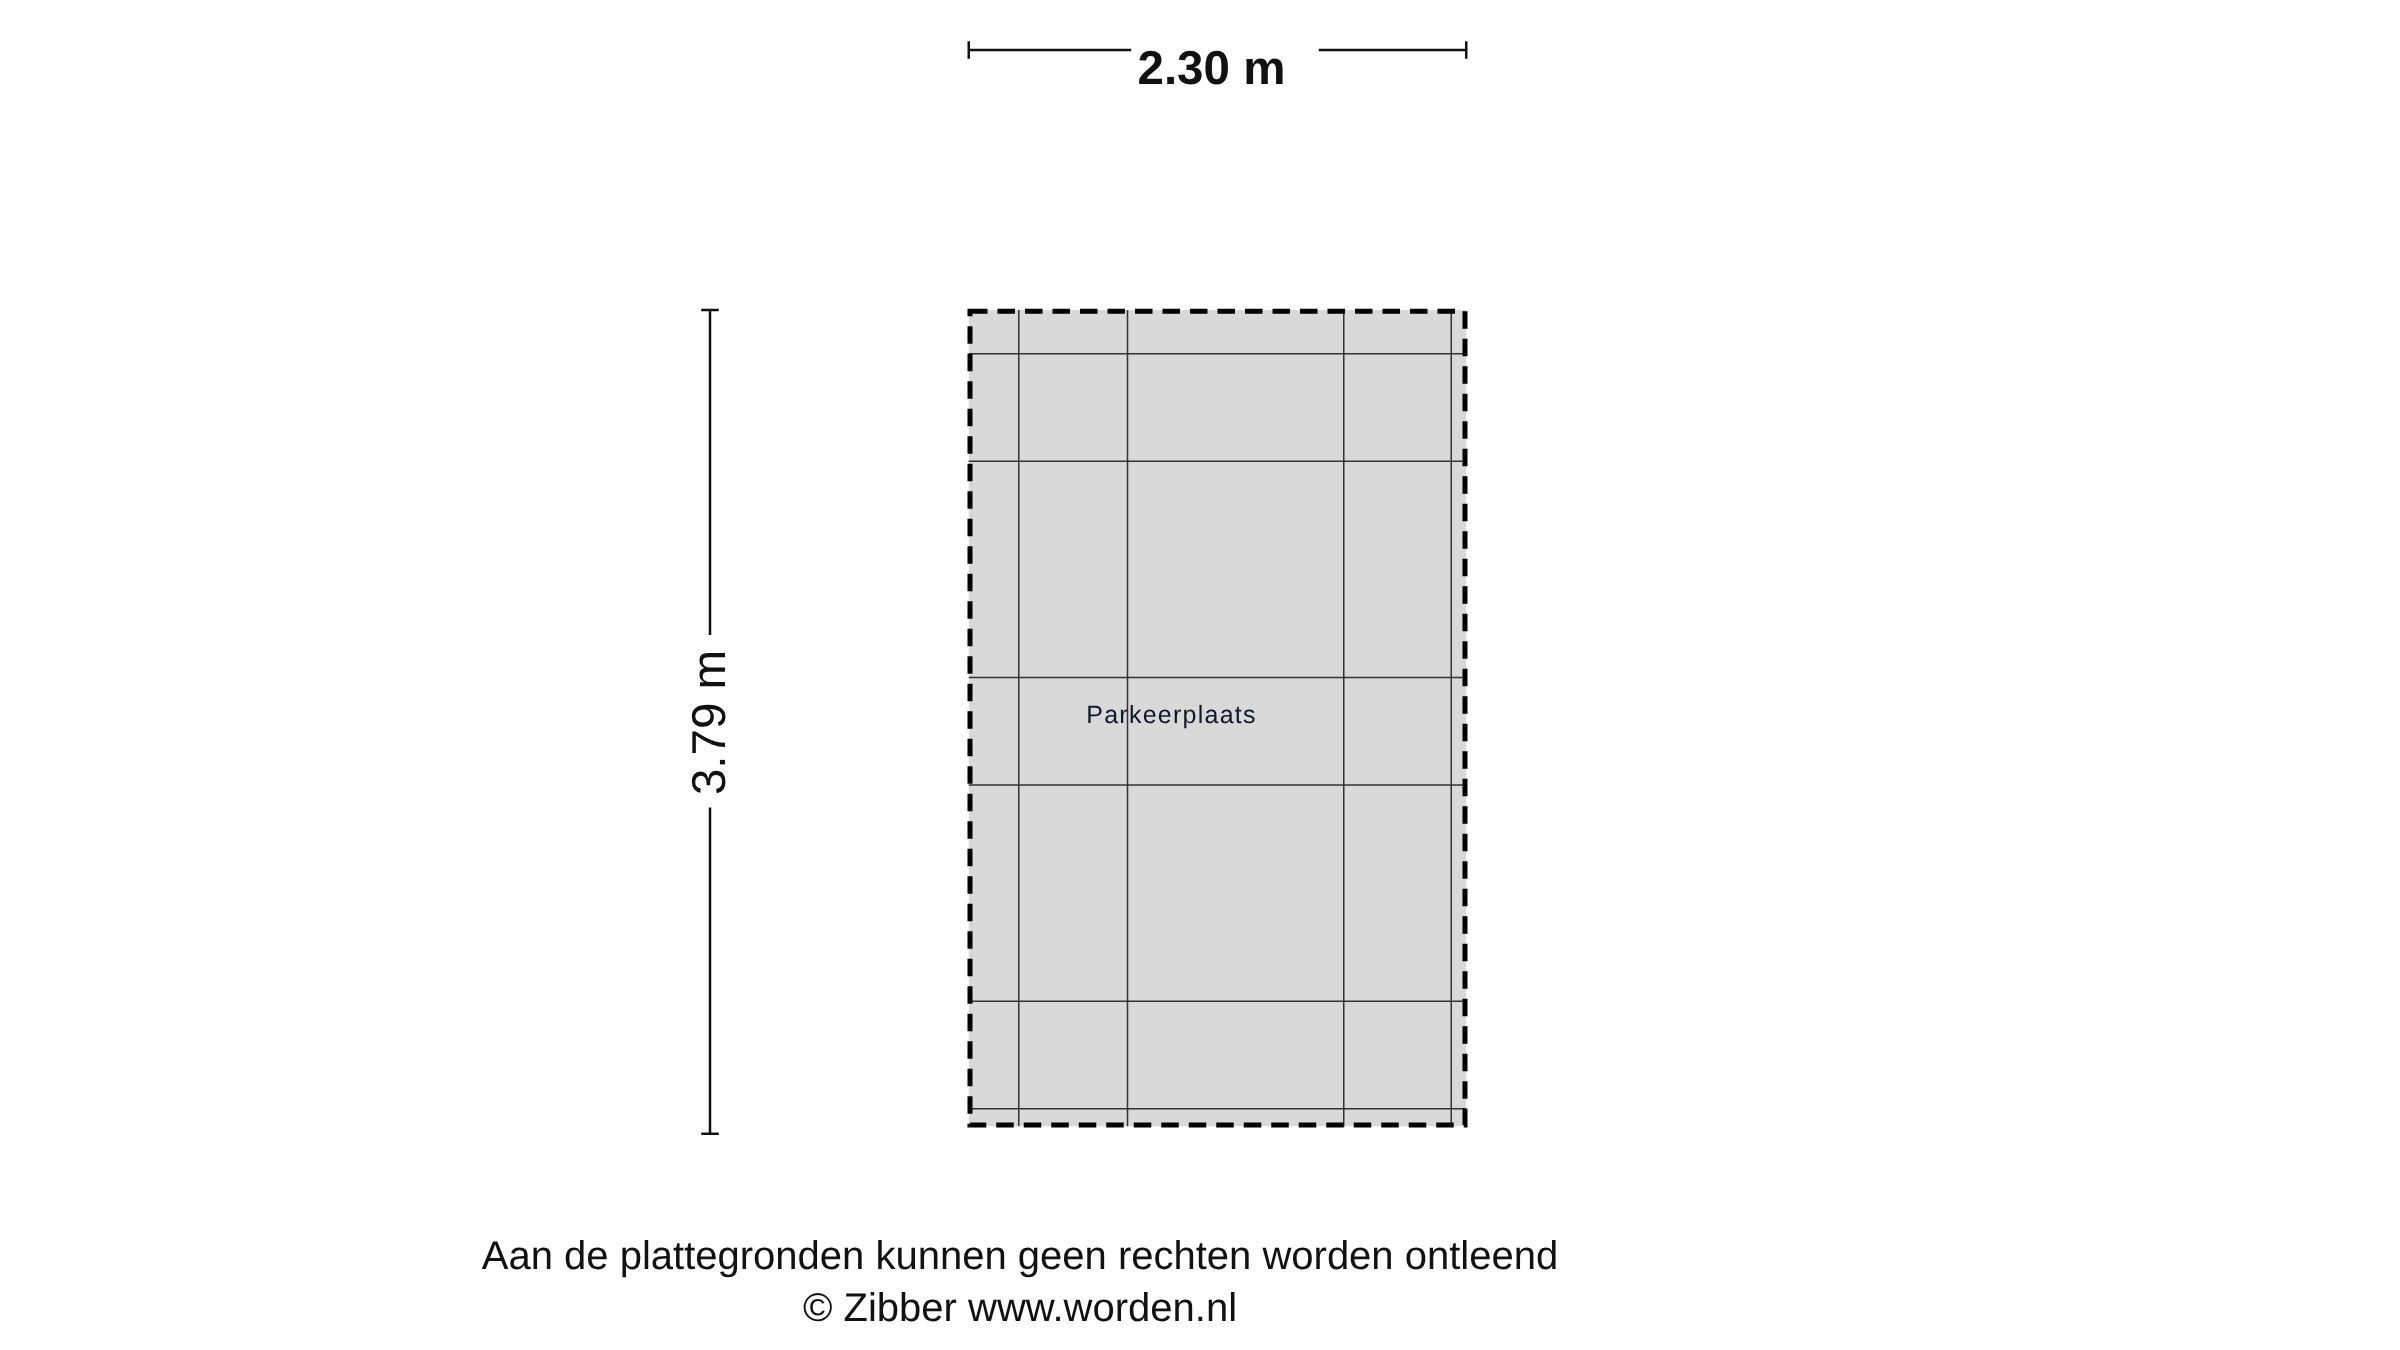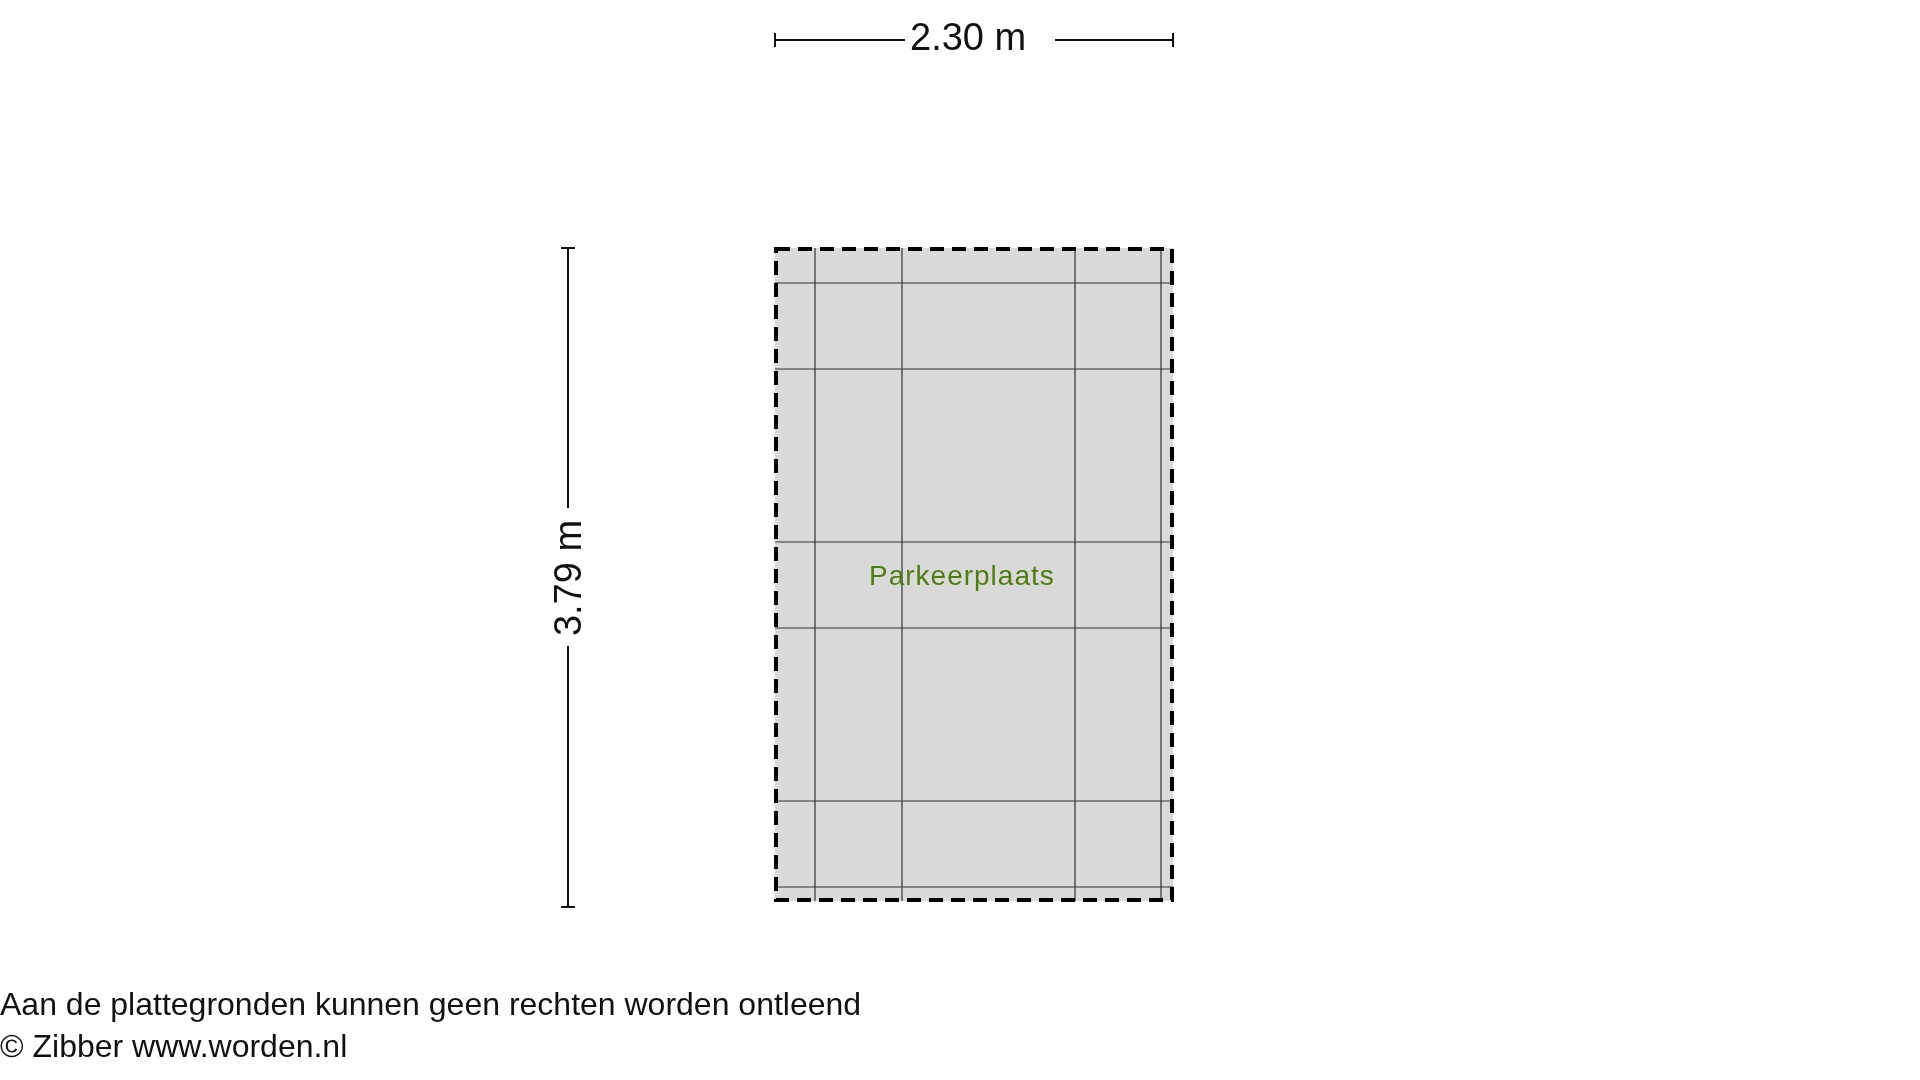--- a/index.html
+++ b/index.html
@@ -1,20 +1,20 @@
 <!DOCTYPE html>
 <html><head>
 <meta charset="utf-8">
 <style>
   html, body { margin:0; padding:0; background:#ffffff; }
   body { width:1920px; height:1080px; position:relative; overflow:hidden; font-family:"Liberation Sans", sans-serif; color:#111; }
   svg { position:absolute; left:0; top:0; }
   .dim-label { position:absolute; font-size:38px; color:#111; background:#fff; white-space:nowrap; line-height:1; }
-  .room-label { position:absolute; font-size:28px; letter-spacing:1px; color:#4d7c0f; white-space:nowrap; line-height:1; }
-  .footer { position:absolute; left:0; width:1608px; font-size:32px; color:#111; line-height:1; }
+  .room-label { position:absolute; font-size:20px; letter-spacing:1px; color:#0f172a; white-space:nowrap; line-height:1; }
+  .footer { position:absolute; left:12px; width:1608px; text-align:center; font-size:32px; color:#111; line-height:1; }
 </style>
 </head>
 <body>
 
 <svg width="1920" height="1080">
 
   <g stroke="#111" stroke-width="2">
     <line x1="775" y1="40" x2="905" y2="40"></line>
     <line x1="1055" y1="40" x2="1173" y2="40"></line>
     <line x1="775" y1="33" x2="775" y2="47"></line>
@@ -39,20 +39,20 @@
     <line x1="775" y1="369" x2="1173" y2="369"></line>
     <line x1="775" y1="542" x2="1173" y2="542"></line>
     <line x1="775" y1="628" x2="1173" y2="628"></line>
     <line x1="775" y1="801" x2="1173" y2="801"></line>
     <line x1="775" y1="887" x2="1173" y2="887"></line>
   </g>
 
   <rect x="776" y="249" width="396" height="651" fill="none" stroke="#000" stroke-width="4" stroke-dasharray="14 8"></rect>
 </svg>
 
-<div class="dim-label" style="left:910px; top:18px;">2.30 m</div>
+<div class="dim-label" style="left:910px; top:36px;font-weight:bold;">2.30 m</div>
 
 <div class="dim-label" style="left:508px; top:559px; transform:rotate(-90deg); transform-origin:center; width:120px; text-align:center;">3.79 m</div>
 
 <div class="room-label" style="left:869px; top:562px;">Parkeerplaats</div>
 
 <div class="footer" style="top:988px;">Aan de plattegronden kunnen geen rechten worden ontleend</div>
 <div class="footer" style="top:1030px;">© Zibber www.worden.nl</div>
 
 </body></html>

